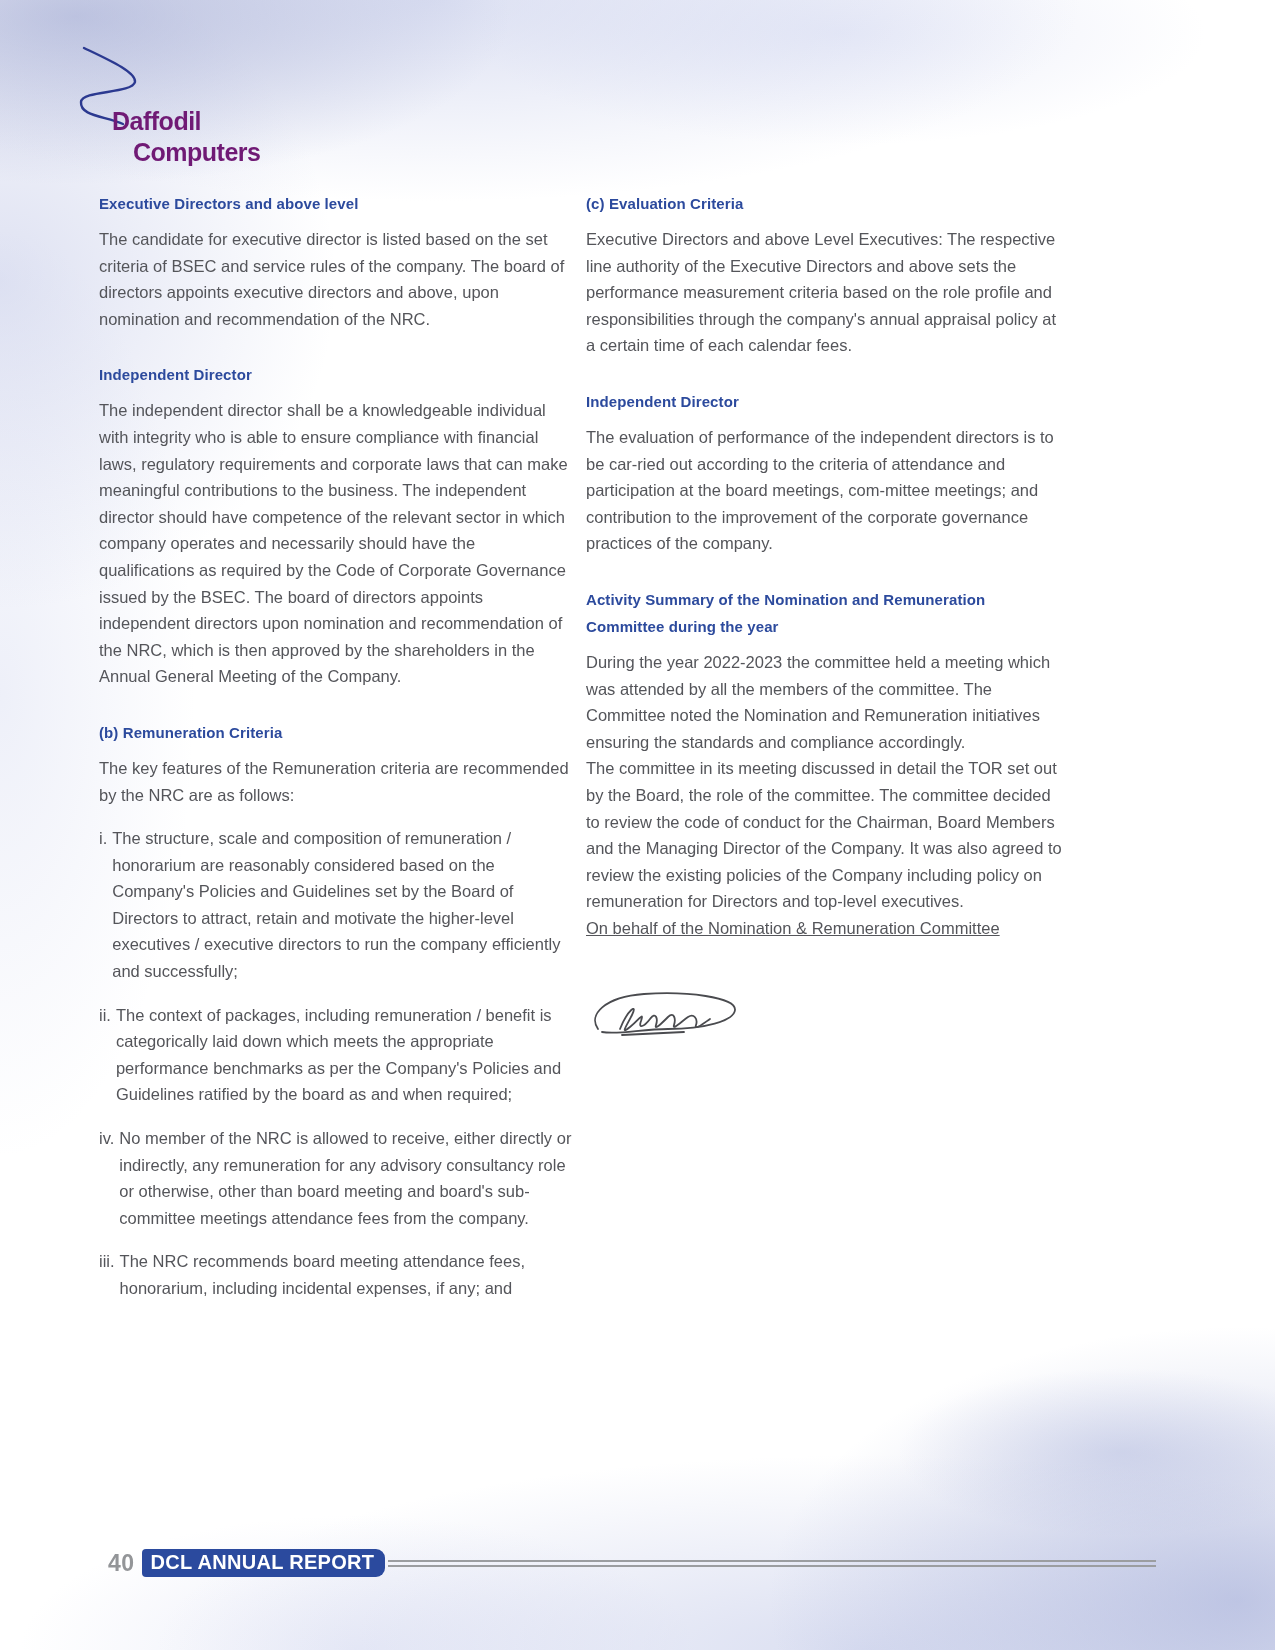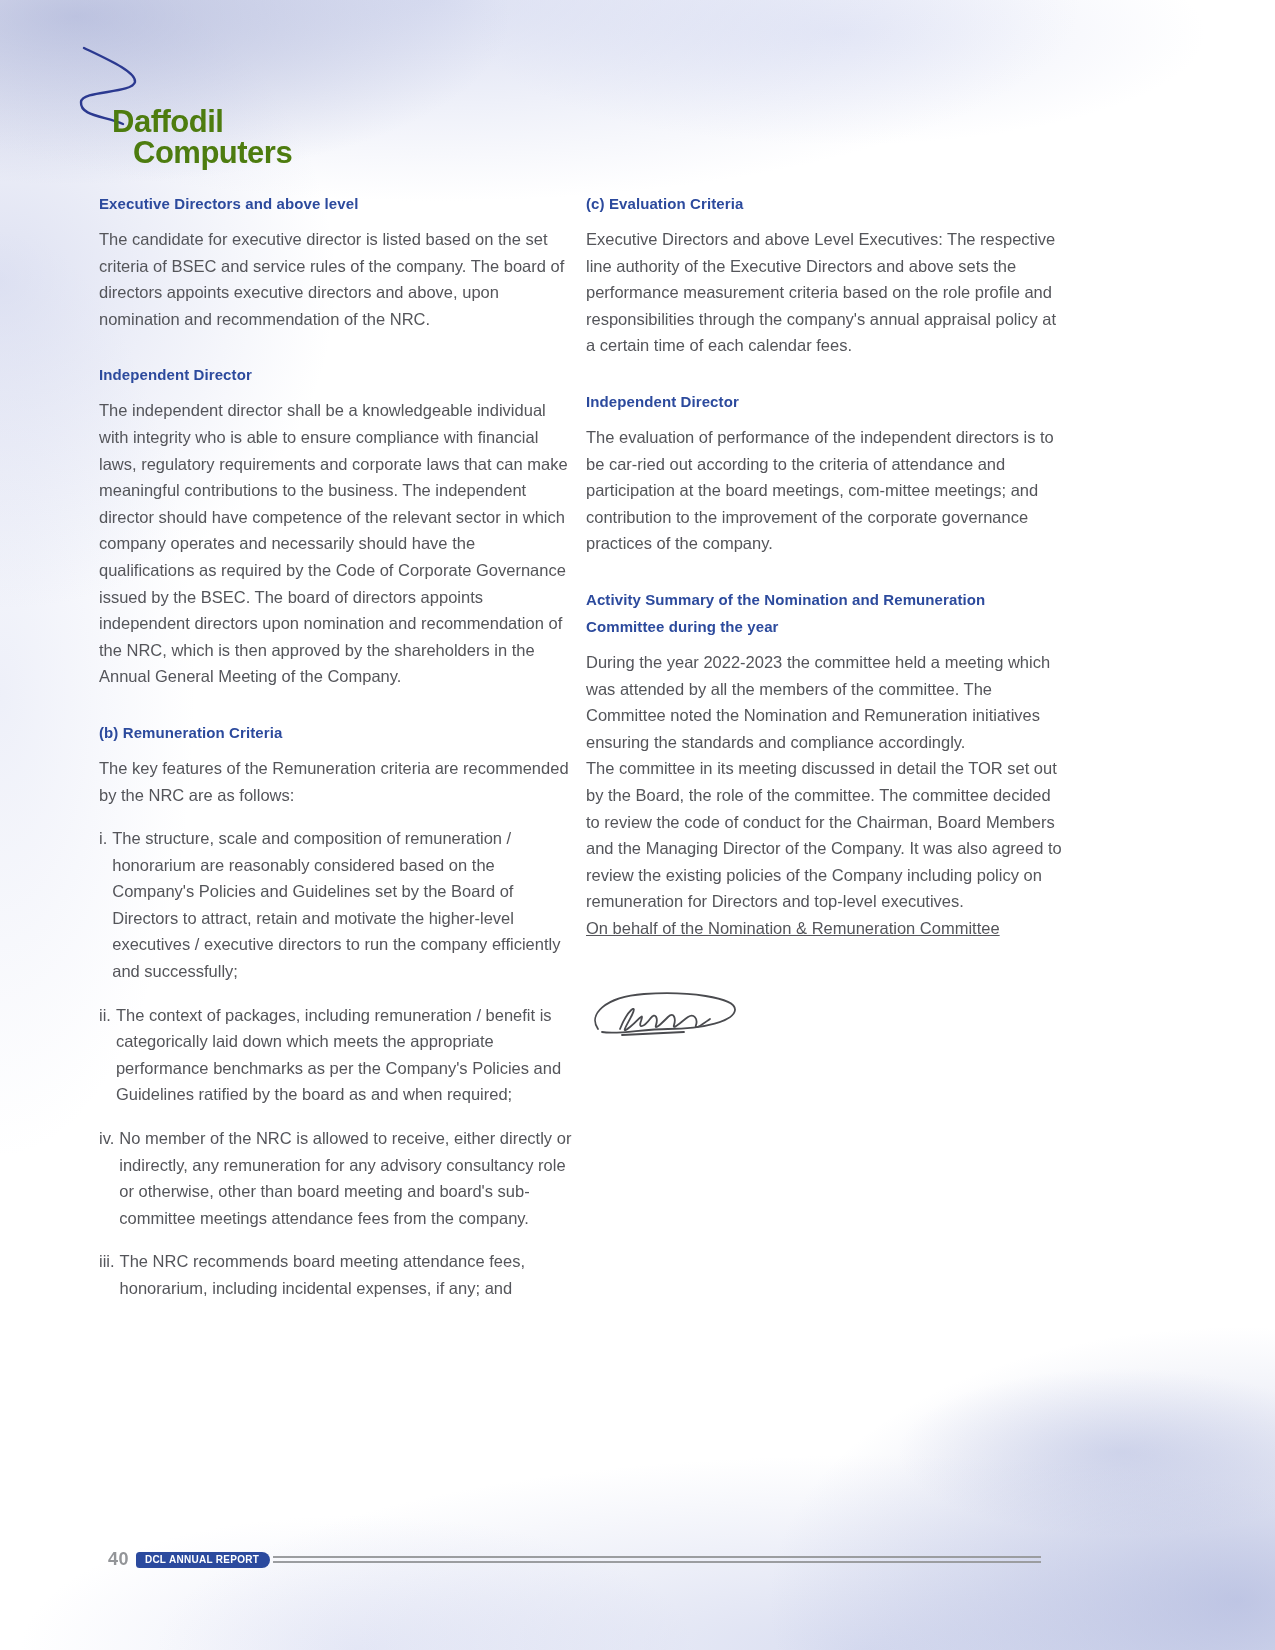--- a/index.html
+++ b/index.html
@@ -20,43 +20,43 @@
       radial-gradient(ellipse 480px 470px at 0% 17%, rgba(168,177,221,0.38), rgba(168,177,221,0) 70%),
       radial-gradient(ellipse 260px 620px at 0% 42%, rgba(188,196,231,0.26), rgba(188,196,231,0) 75%),
       radial-gradient(ellipse 650px 380px at 97% 97%, rgba(150,161,210,0.55), rgba(150,161,210,0) 72%),
       radial-gradient(ellipse 950px 260px at 68% 100%, rgba(178,187,226,0.48), rgba(178,187,226,0) 75%),
       radial-gradient(ellipse 450px 180px at 28% 100%, rgba(198,204,236,0.34), rgba(198,204,236,0) 75%),
       radial-gradient(ellipse 320px 120px at 88% 88%, rgba(160,170,215,0.35), rgba(160,170,215,0) 70%);
   }
   .content{position:relative;z-index:1;}
 
   
-  .logo{position:absolute;left:112px;top:106px;color:#4d7c0f;font-weight:800;
-        font-size:31px;line-height:31px;letter-spacing:-0.5px;}
+  .logo{position:absolute;left:112px;top:106px;color:#701a75;font-weight:800;
+        font-size:25px;line-height:31px;letter-spacing:-0.5px;}
   .logo .l2{margin-left:21px;}
   .swoosh{position:absolute;left:74px;top:40px;}
 
   
   .col{position:absolute;top:190px;font-size:16.5px;line-height:26.6px;color:#54555a;}
   .col-left{left:99px;width:473px;}
   .col-right{left:586px;width:478px;}
   .col h3{margin:29px 0 9px 0;font-size:15px;line-height:27px;color:#2c4a9d;
           font-weight:700;letter-spacing:0.1px;}
   .col h3.first{margin-top:0;}
   .col p{margin:0;}
   .list{margin-top:2px;}
   .list-item{display:flex;margin-top:17px;}
   .list-item .marker{flex:0 0 auto;padding-right:5px;}
   .closing{margin-top:27px;text-decoration:underline;}
   .sig-wrap{margin-top:44px;margin-bottom:6px;}
   .sig-title{font-weight:700;color:#414247;}
   .footer{position:absolute;left:108px;top:1549px;display:flex;align-items:center;z-index:1;}
-  .page-num{font-size:18px;font-weight:700;color:#939598;letter-spacing:0.5px;}
+  .page-num{font-size:23px;font-weight:700;color:#939598;letter-spacing:0.5px;}
   .badge{margin-left:7px;background:#2b4a9e;color:#ffffff;border-radius:4px 9px 9px 4px;
-         padding:2px 11px 3px 9px;font-size:10px;font-weight:600;letter-spacing:0.3px;
+         padding:2px 11px 3px 9px;font-size:20px;font-weight:600;letter-spacing:0.3px;
          white-space:nowrap;}
   .badge .b{font-weight:800;letter-spacing:0.2px;}
   .rule{margin-left:3px;width:768px;height:3px;
         border-top:2px solid #9b9da0;border-bottom:2px solid #9b9da0;}
 </style>
 </head>
 <body>
 
 <div class="page">
   <div class="washes"></div>

